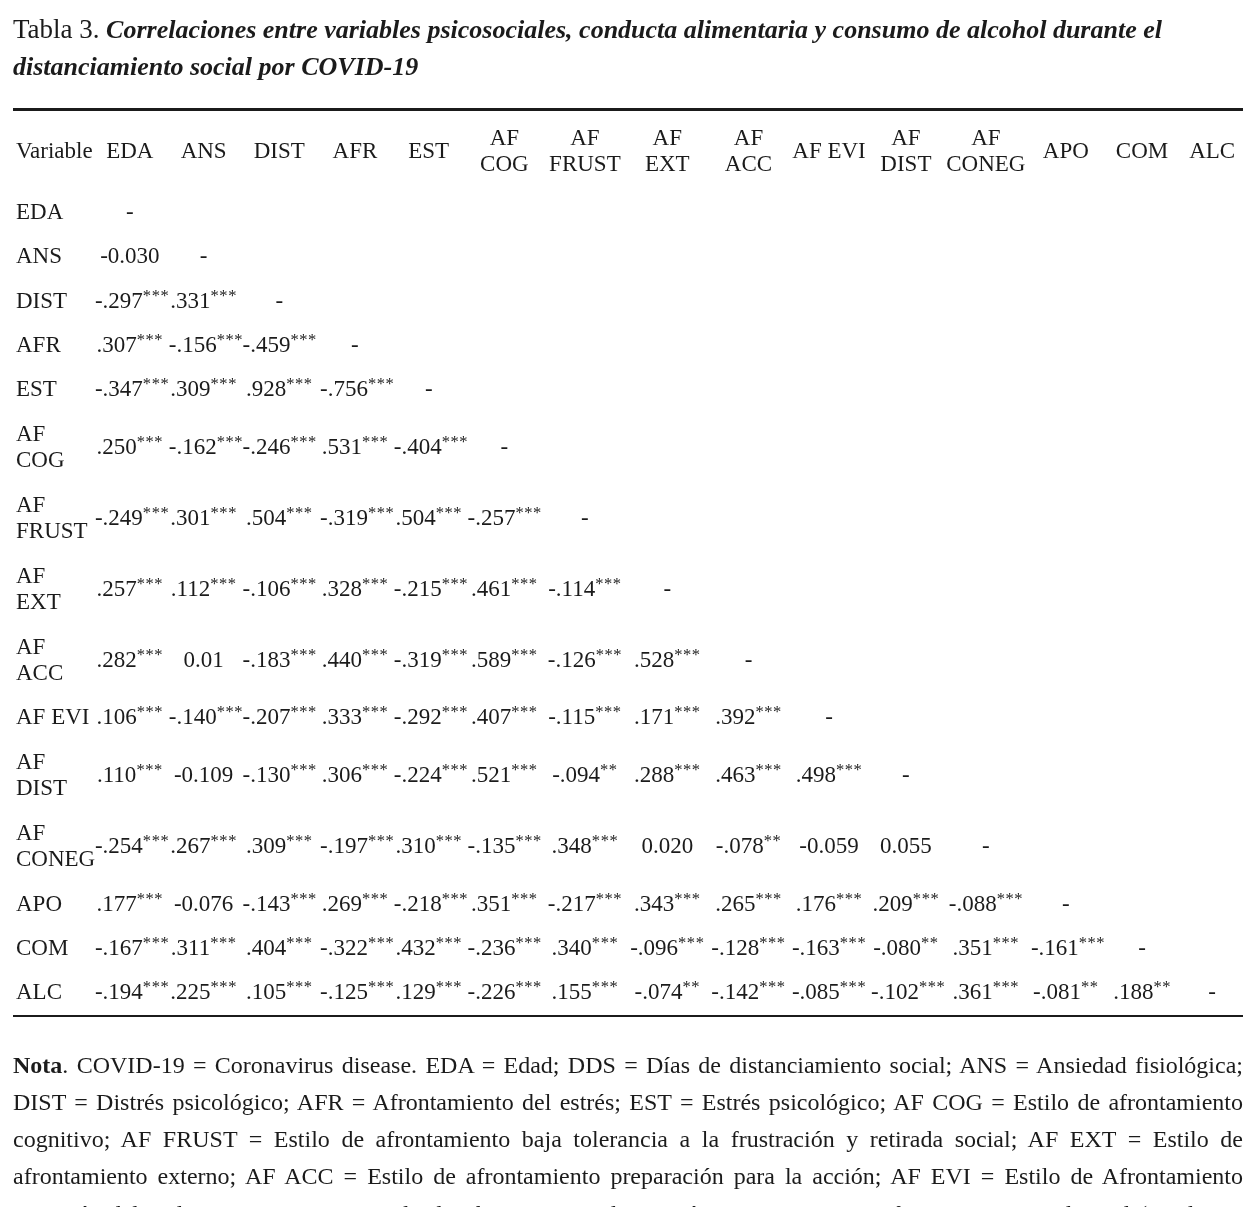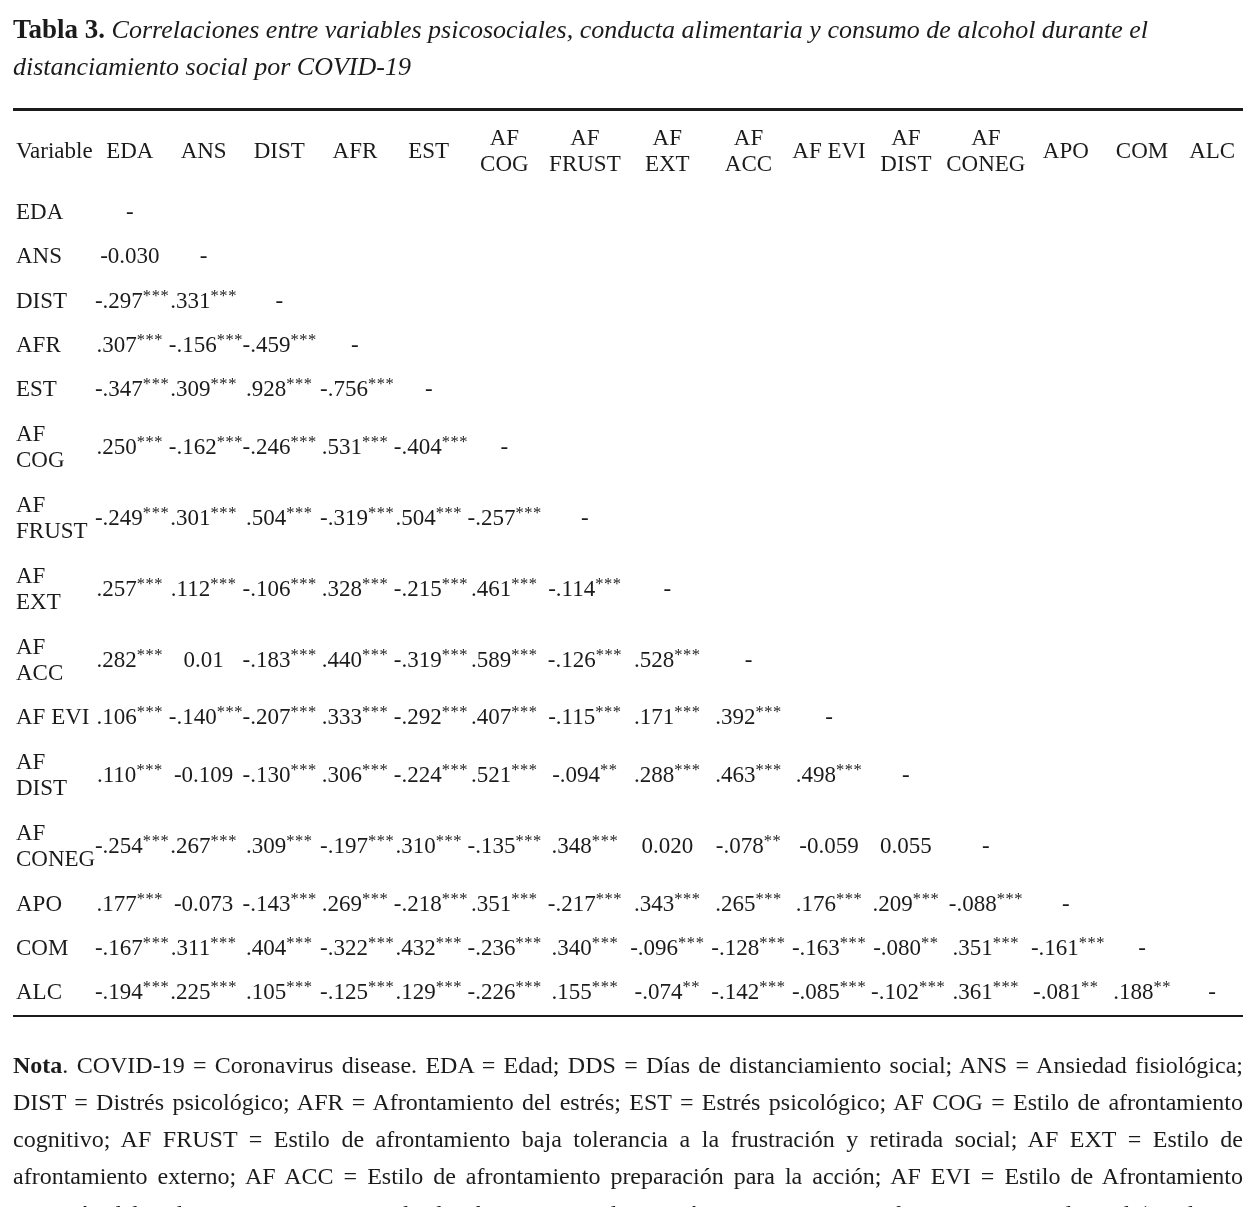--- a/index.html
+++ b/index.html
@@ -14,26 +14,27 @@
     padding: 10px 13px 20px 13px;
     font-family: "Liberation Serif", "DejaVu Serif", serif;
     color: #1b1b1b;
   }
   .title {
     margin: 0 0 22px 0;
     font-size: 26px;
     line-height: 1.42;
   }
   .title .title-label {
-    font-weight: bold;
+    font-weight: normal;
     font-style: normal;
     font-size: 27px;
   }
   .title .title-text {
     font-style: italic;
+    font-weight: bold;
   }
   table.corr {
     width: 100%;
     border-collapse: collapse;
     table-layout: fixed;
     border-top: 3px solid #1b1b1b;
     border-bottom: 2px solid #1b1b1b;
     font-size: 23px;
   }
   table.corr th, table.corr td {
@@ -334,21 +335,21 @@
         <td>-0.059</td>
         <td>0.055</td>
         <td>-</td>
         <td></td>
         <td></td>
         <td></td>
       </tr>
       <tr>
         <th class="row-label">APO</th>
         <td>.177<sup>***</sup></td>
-        <td>-0.073</td>
+        <td>-0.076</td>
         <td>-.143<sup>***</sup></td>
         <td>.269<sup>***</sup></td>
         <td>-.218<sup>***</sup></td>
         <td>.351<sup>***</sup></td>
         <td>-.217<sup>***</sup></td>
         <td>.343<sup>***</sup></td>
         <td>.265<sup>***</sup></td>
         <td>.176<sup>***</sup></td>
         <td>.209<sup>***</sup></td>
         <td>-.088<sup>***</sup></td>

